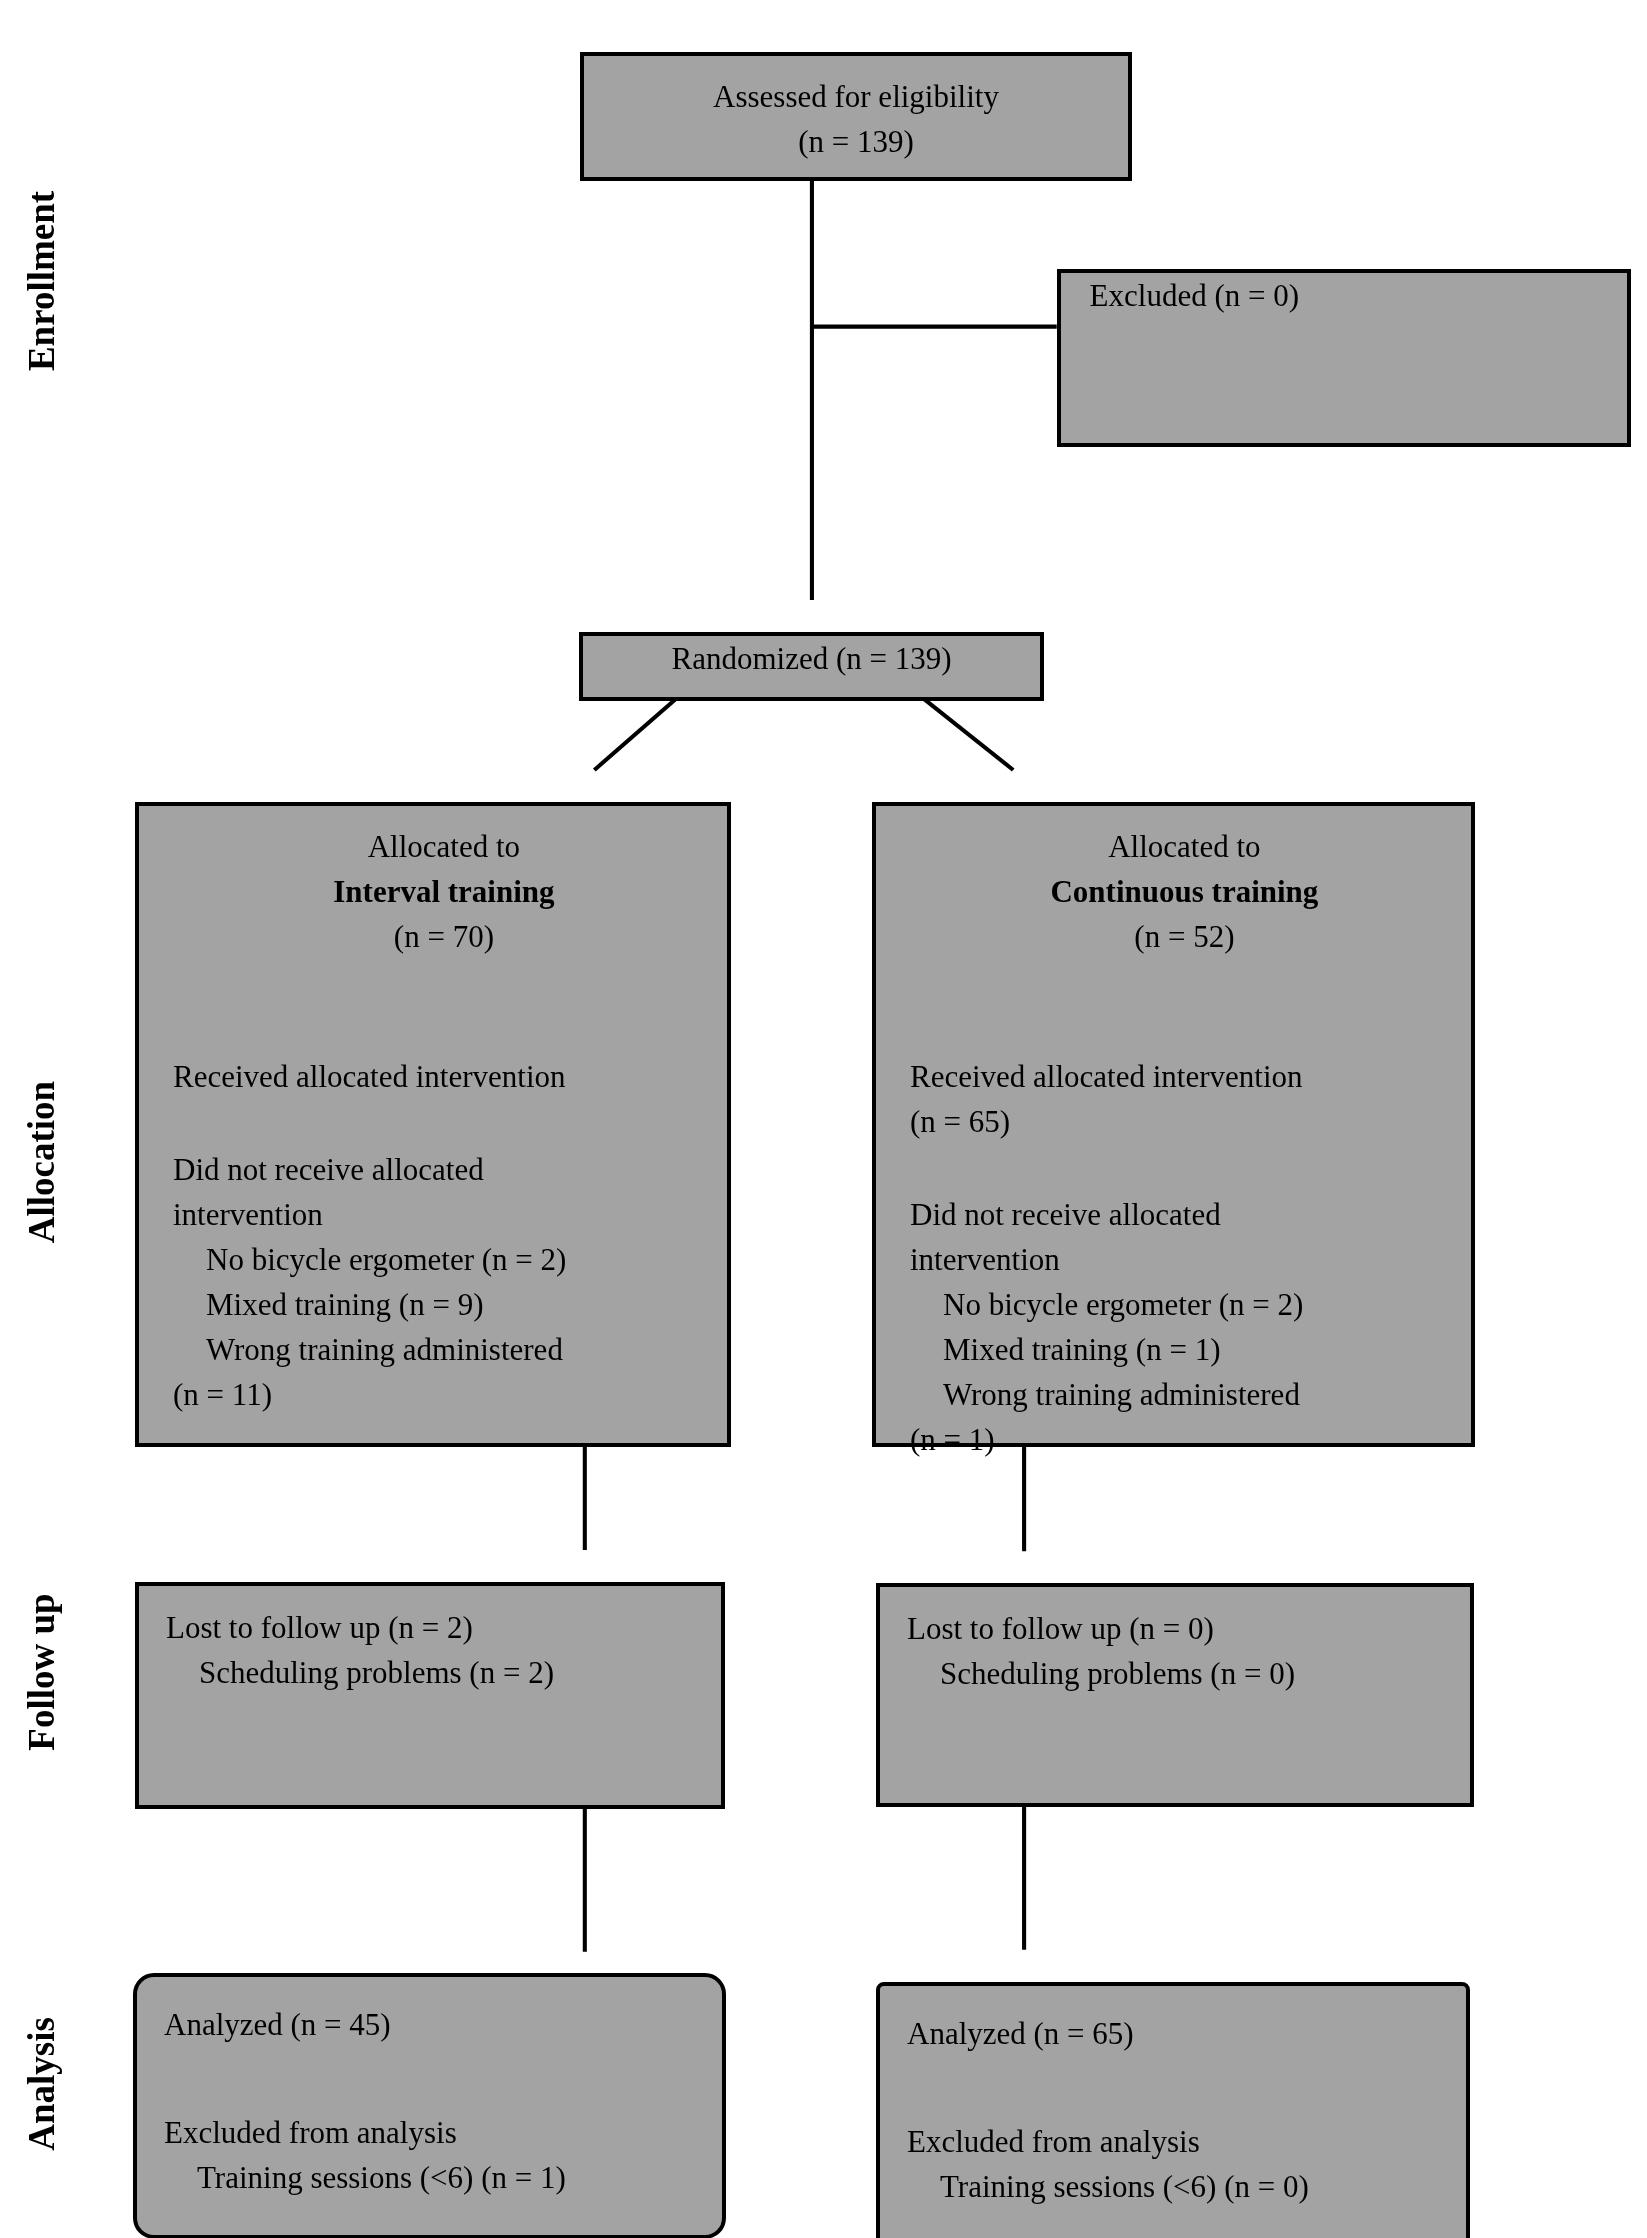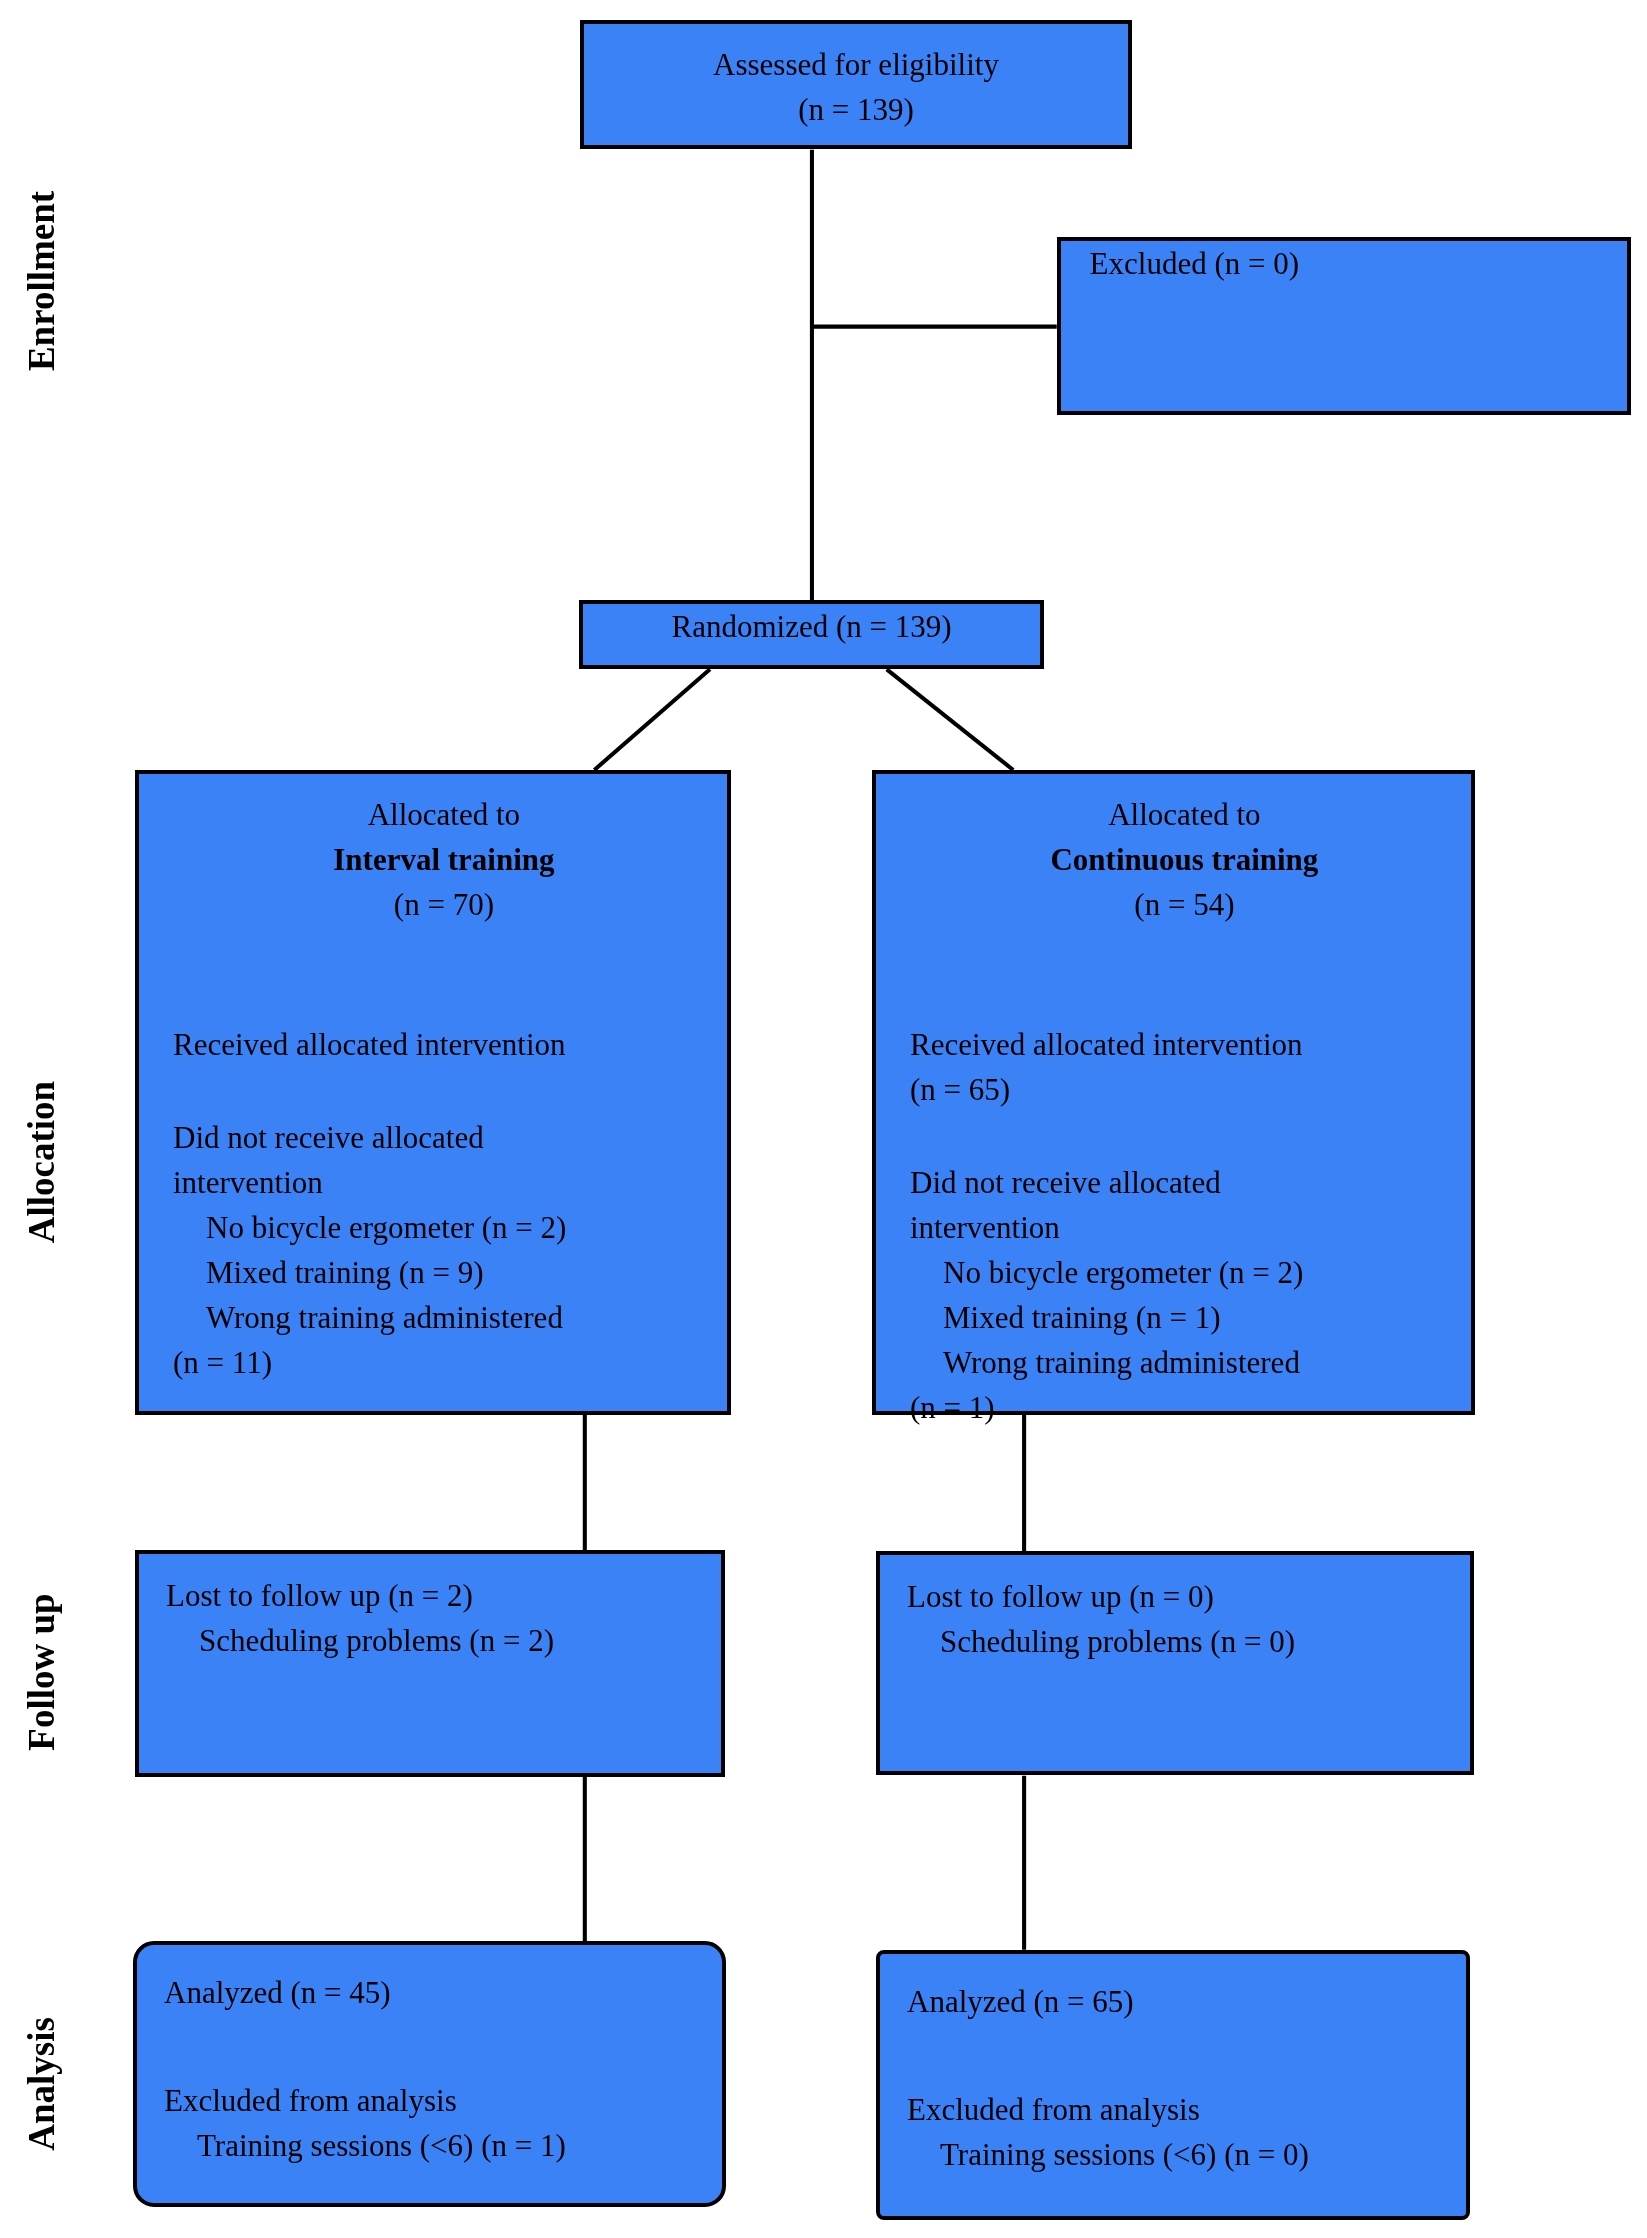--- a/index.html
+++ b/index.html
@@ -7,22 +7,22 @@
     position:relative; width:1647px; height:2239px;
     background:#ffffff; color:#000;
     font-family:"Liberation Serif","DejaVu Serif",serif;
     overflow:hidden;
   }
   svg.connectors { position:absolute; left:0; top:0; width:1647px; height:2239px; }
   svg.connectors line { stroke:#000; stroke-width:6; }
 
   .box {
     position:absolute; box-sizing:border-box;
-    border:4.8px solid #000; background:#3b82f6;
-    font-size:31px; line-height:45px; color:#000;
+    border:4.8px solid #000; background:#a3a3a3;
+    font-size:31px; line-height:45px; color:#000;margin-top:32px;
   }
   .c { text-align:center; }
   .b { font-weight:bold; }
   .ind { text-indent:33px; }
 
   .box-assessed   { left:580px;  top:20.4px;   width:552px; height:129px; padding-top:17.7px; }
   .box-excluded   { left:1057px; top:237px;  width:574px; height:178px;
                     display:flex; padding-left:28.6px; }
   .box-randomized { left:579px;  top:600px;  width:465px; height:69px;
                     display:flex; align-items:flex-start; justify-content:center; }
@@ -91,21 +91,21 @@
     <div>intervention</div>
     <div class="ind">No bicycle ergometer (n = 2)</div>
     <div class="ind">Mixed training (n = 9)</div>
     <div class="ind">Wrong training administered</div>
     <div>(n = 11)</div>
   </div>
 
   <div class="box box-alloc-right">
     <div class="c">Allocated to</div>
     <div class="c b">Continuous training</div>
-    <div class="c">(n = 54)</div>
+    <div class="c">(n = 52)</div>
     <div class="mt-received">Received allocated intervention</div>
     <div>(n = 65)</div>
     <div class="mt-notrec">Did not receive allocated</div>
     <div>intervention</div>
     <div class="ind">No bicycle ergometer (n = 2)</div>
     <div class="ind">Mixed training (n = 1)</div>
     <div class="ind">Wrong training administered</div>
     <div>(n = 1)</div>
   </div>
 

